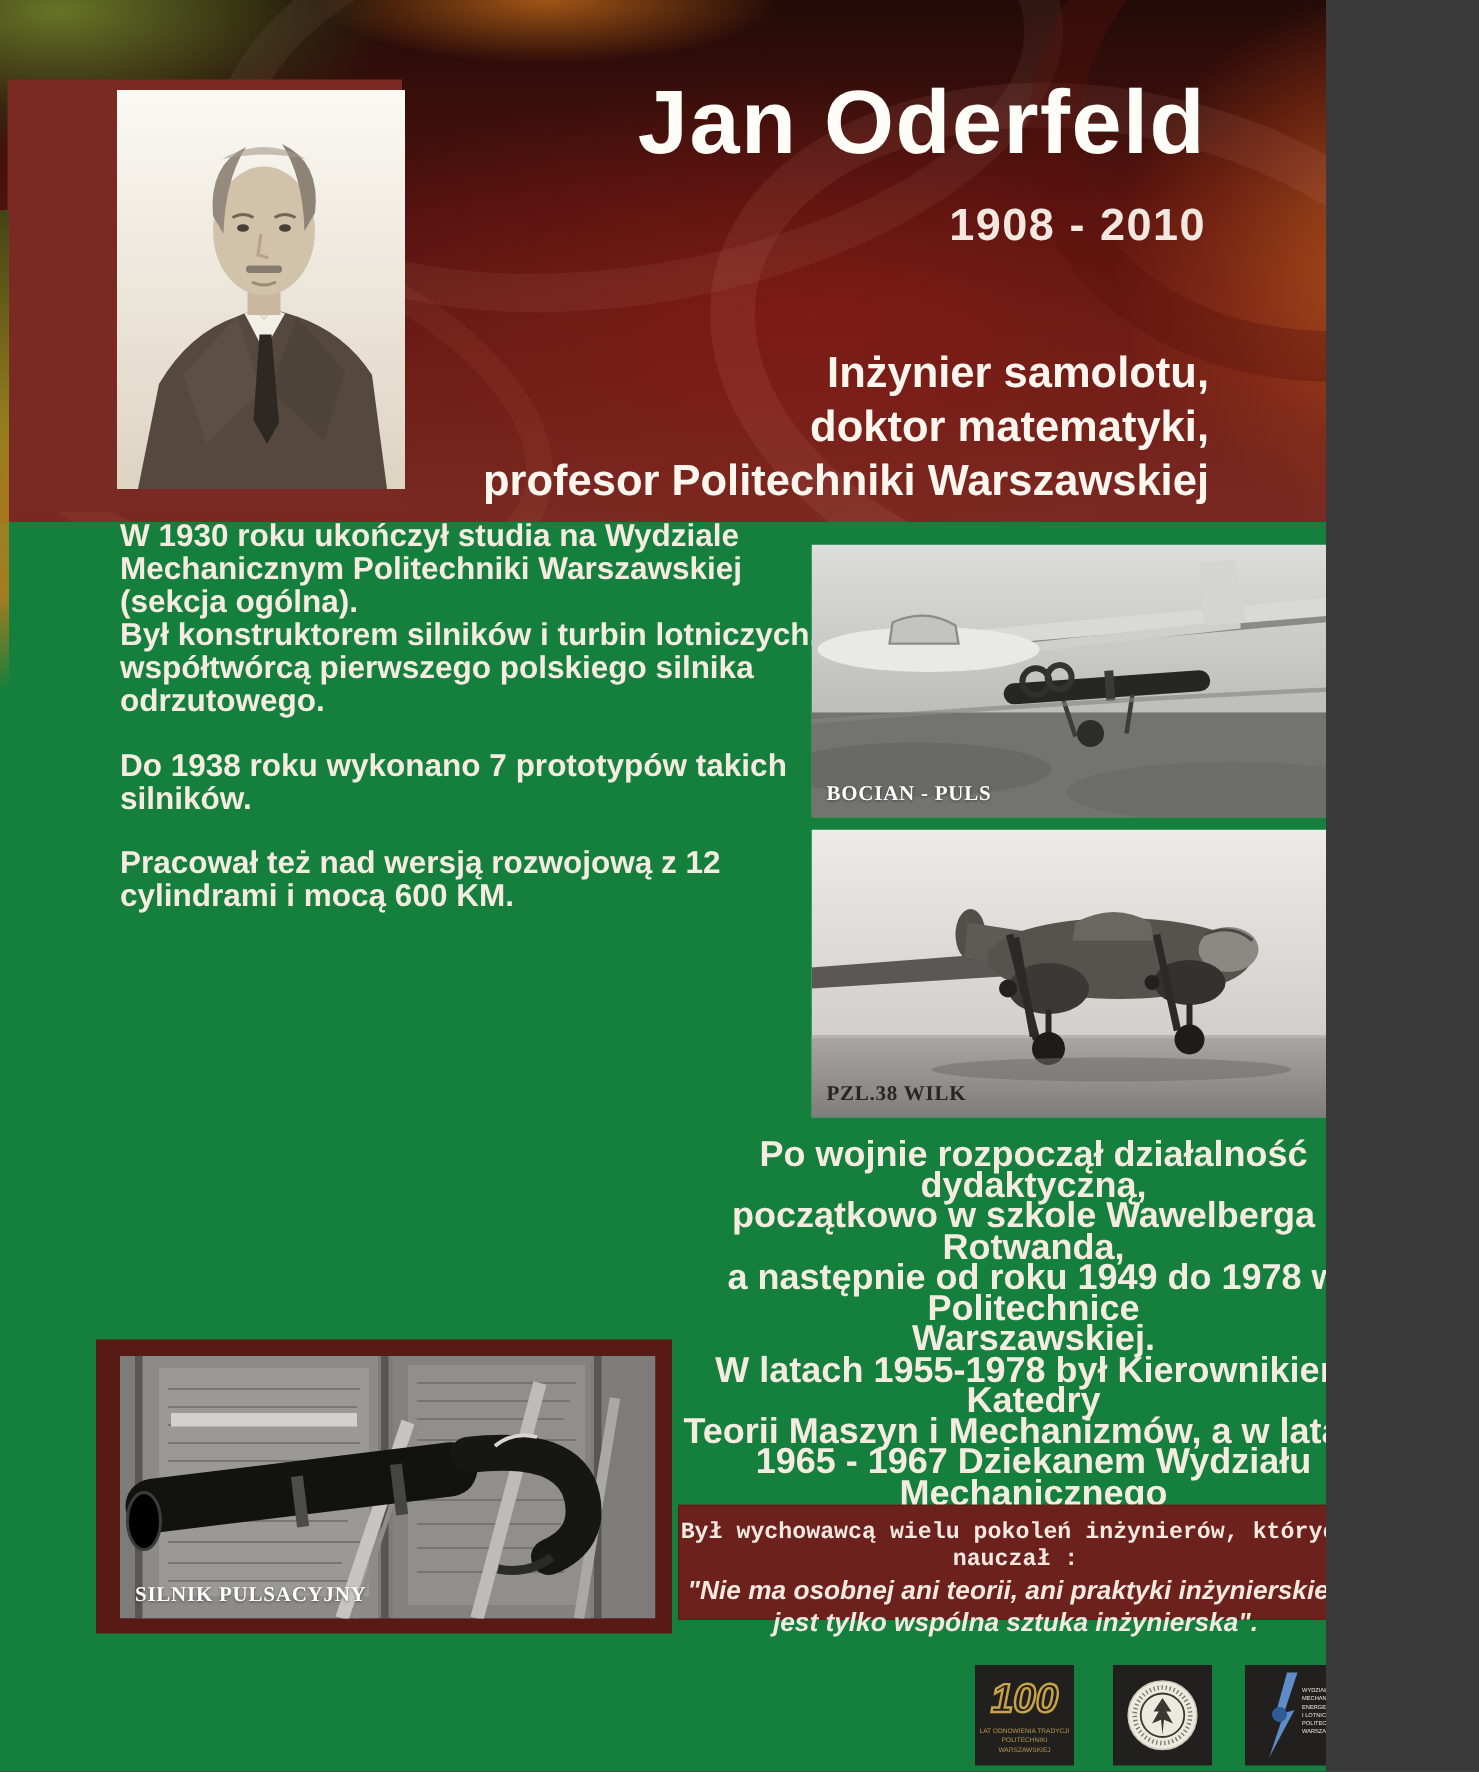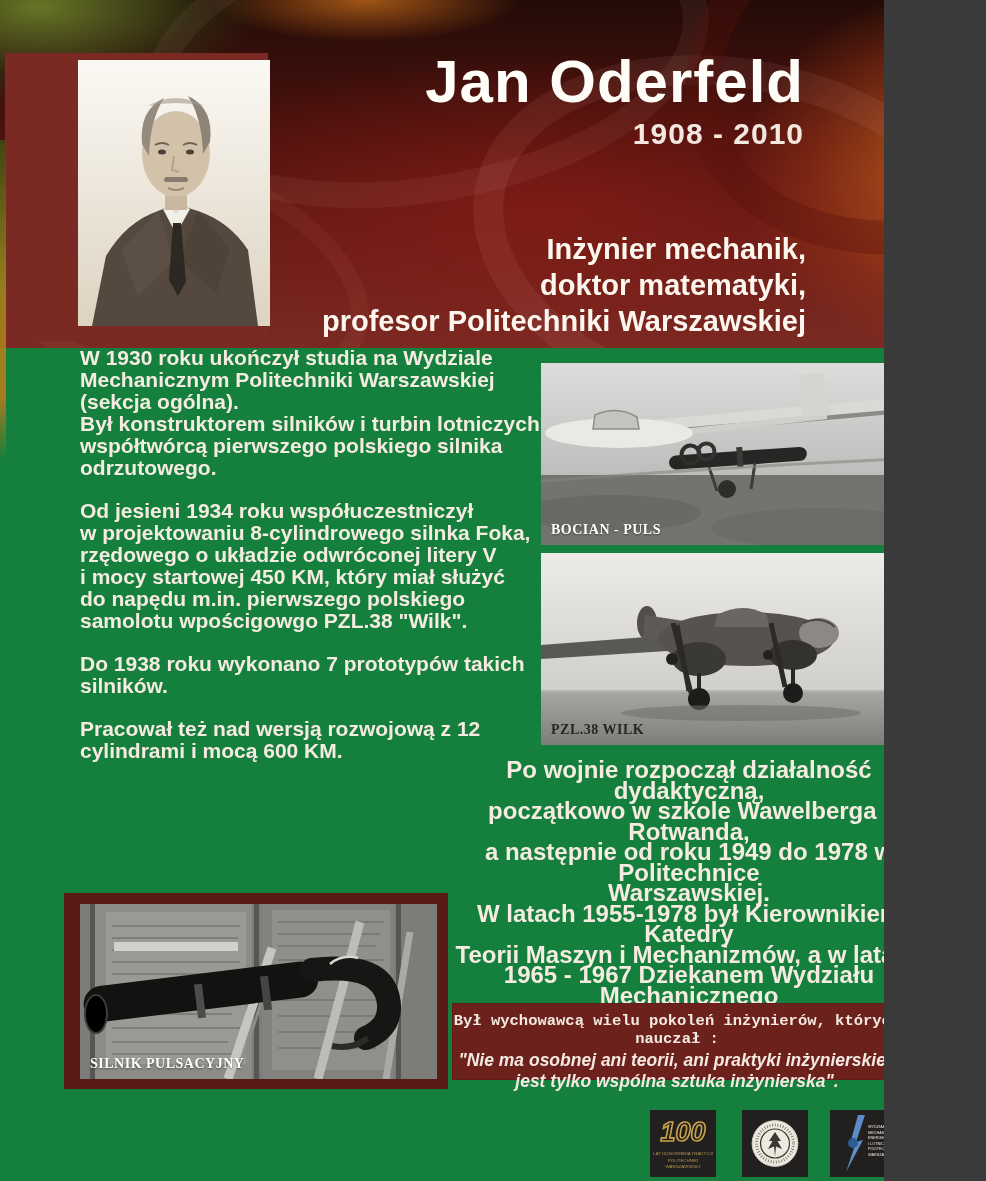--- a/index.html
+++ b/index.html
@@ -29,21 +29,21 @@
     -webkit-mask-image:linear-gradient(to bottom, #000 55%, transparent 100%);
     mask-image:linear-gradient(to bottom, #000 55%, transparent 100%);
   }
   .left-panel { position:absolute; left:5px; top:53px; width:263px; height:288px; background:#7b2a23; }
   .left-edge  { position:absolute; left:0; top:140px; width:6px; height:320px; opacity:.85;
     background:linear-gradient(180deg, #3f4c14, #9a8d1e 45%, #c07a1a 80%, rgba(123,42,35,0)); }
 
   
   .title-block { position:absolute; right:80px; top:52px; text-align:right; color:#fffdf8; }
   .title { font-size:60px; font-weight:800; letter-spacing:1px; line-height:1; }
-  .years { font-size:30px; font-weight:700; margin-top:5px; letter-spacing:1px; color:#f3e8e0; }
+  .years { font-size:30px; font-weight:700; margin-top:22px; letter-spacing:1px; color:#f3e8e0; }
   .subtitle {
     position:absolute; right:78px; top:231px; text-align:right;
     font-size:29px; font-weight:700; line-height:36px; color:#fcf6ee; white-space:pre-line;
   }
 
   
   .portrait { position:absolute; left:78px; top:60px; width:192px; height:266px;
     box-shadow:inset 0 0 0 1px rgba(160,95,75,0.4); }
   .portrait svg { display:block; }
 
@@ -131,37 +131,31 @@
       <path d="M96 96 L94 110 L101 112" stroke="#b5a48b" stroke-width="2" fill="none"></path>
       <rect x="86" y="117" width="24" height="5" rx="2.5" fill="#847a6d"></rect>
       <path d="M90 128 Q98 132 106 128" stroke="#9c8b74" stroke-width="2" fill="none"></path>
     </svg>
   </div>
 
   <div class="title-block">
     <div class="title">Jan Oderfeld</div>
     <div class="years">1908 - 2010</div>
   </div>
-  <div class="subtitle">Inżynier mechanik,
+  <div class="subtitle">Inżynier samolotu,
 doktor matematyki,
 profesor Politechniki Warszawskiej</div>
 
   <div class="bio-left">
     <p>W 1930 roku ukończył studia na Wydziale
 Mechanicznym Politechniki Warszawskiej
 (sekcja ogólna).
 Był konstruktorem silników i turbin lotniczych,
 współtwórcą pierwszego polskiego silnika
 odrzutowego.</p>
-    <p>Od jesieni 1934 roku współuczestniczył
-w projektowaniu 8-cylindrowego silnka Foka,
-rzędowego o układzie odwróconej litery V
-i mocy startowej 450 KM, który miał służyć
-do napędu m.in. pierwszego polskiego
-samolotu wpościgowgo PZL.38 "Wilk".</p>
     <p>Do 1938 roku wykonano 7 prototypów takich
 silników.</p>
     <p>Pracował też nad wersją rozwojową z 12
 cylindrami i mocą 600 KM.</p>
   </div>
 
   <div class="photo" id="photo-bocian">
     <svg width="362" height="182" viewBox="0 0 362 182">
       <defs>
         <linearGradient id="sky1" x1="0" y1="0" x2="0" y2="1">

